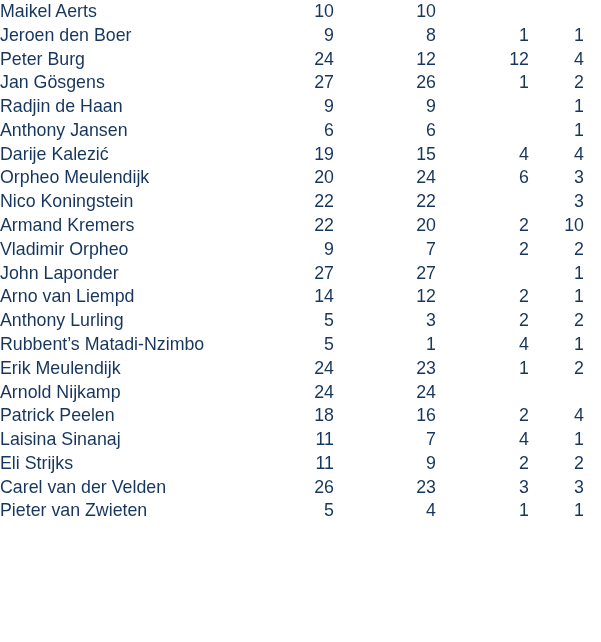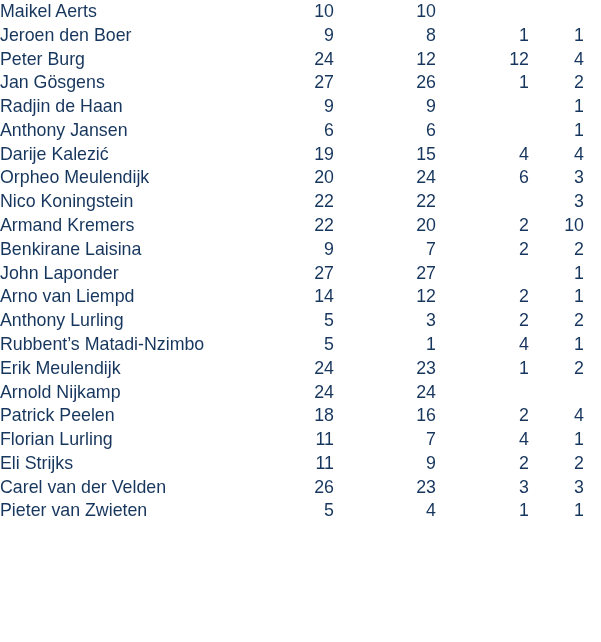--- a/index.html
+++ b/index.html
@@ -126,21 +126,21 @@
   </tr>
       <tr>
     <td class="name-cell">Armand Kremers</td>
     <td class="num-cell">22</td>
     <td class="num-cell">20</td>
     <td class="num-cell">2</td>
     <td class="num-cell">10</td>
     <td class="num-cell"></td>
   </tr>
       <tr>
-    <td class="name-cell">Benkirane Laisina</td>
+    <td class="name-cell">Vladimir Orpheo</td>
     <td class="num-cell">9</td>
     <td class="num-cell">7</td>
     <td class="num-cell">2</td>
     <td class="num-cell">2</td>
     <td class="num-cell"></td>
   </tr>
       <tr>
     <td class="name-cell">John Laponder</td>
     <td class="num-cell">27</td>
     <td class="num-cell">27</td>
@@ -190,21 +190,21 @@
   </tr>
       <tr>
     <td class="name-cell">Patrick Peelen</td>
     <td class="num-cell">18</td>
     <td class="num-cell">16</td>
     <td class="num-cell">2</td>
     <td class="num-cell">4</td>
     <td class="num-cell"></td>
   </tr>
       <tr>
-    <td class="name-cell">Florian Lurling</td>
+    <td class="name-cell">Laisina Sinanaj</td>
     <td class="num-cell">11</td>
     <td class="num-cell">7</td>
     <td class="num-cell">4</td>
     <td class="num-cell">1</td>
     <td class="num-cell"></td>
   </tr>
       <tr>
     <td class="name-cell">Eli Strijks</td>
     <td class="num-cell">11</td>
     <td class="num-cell">9</td>

